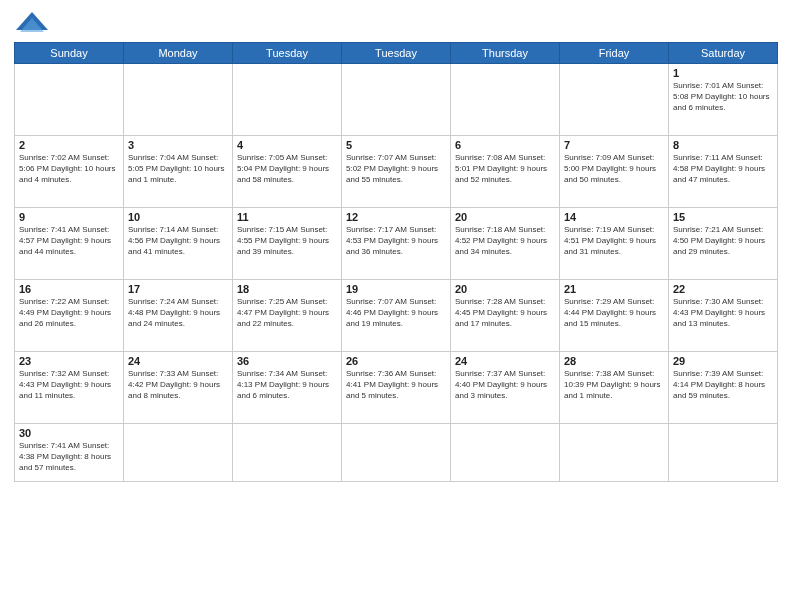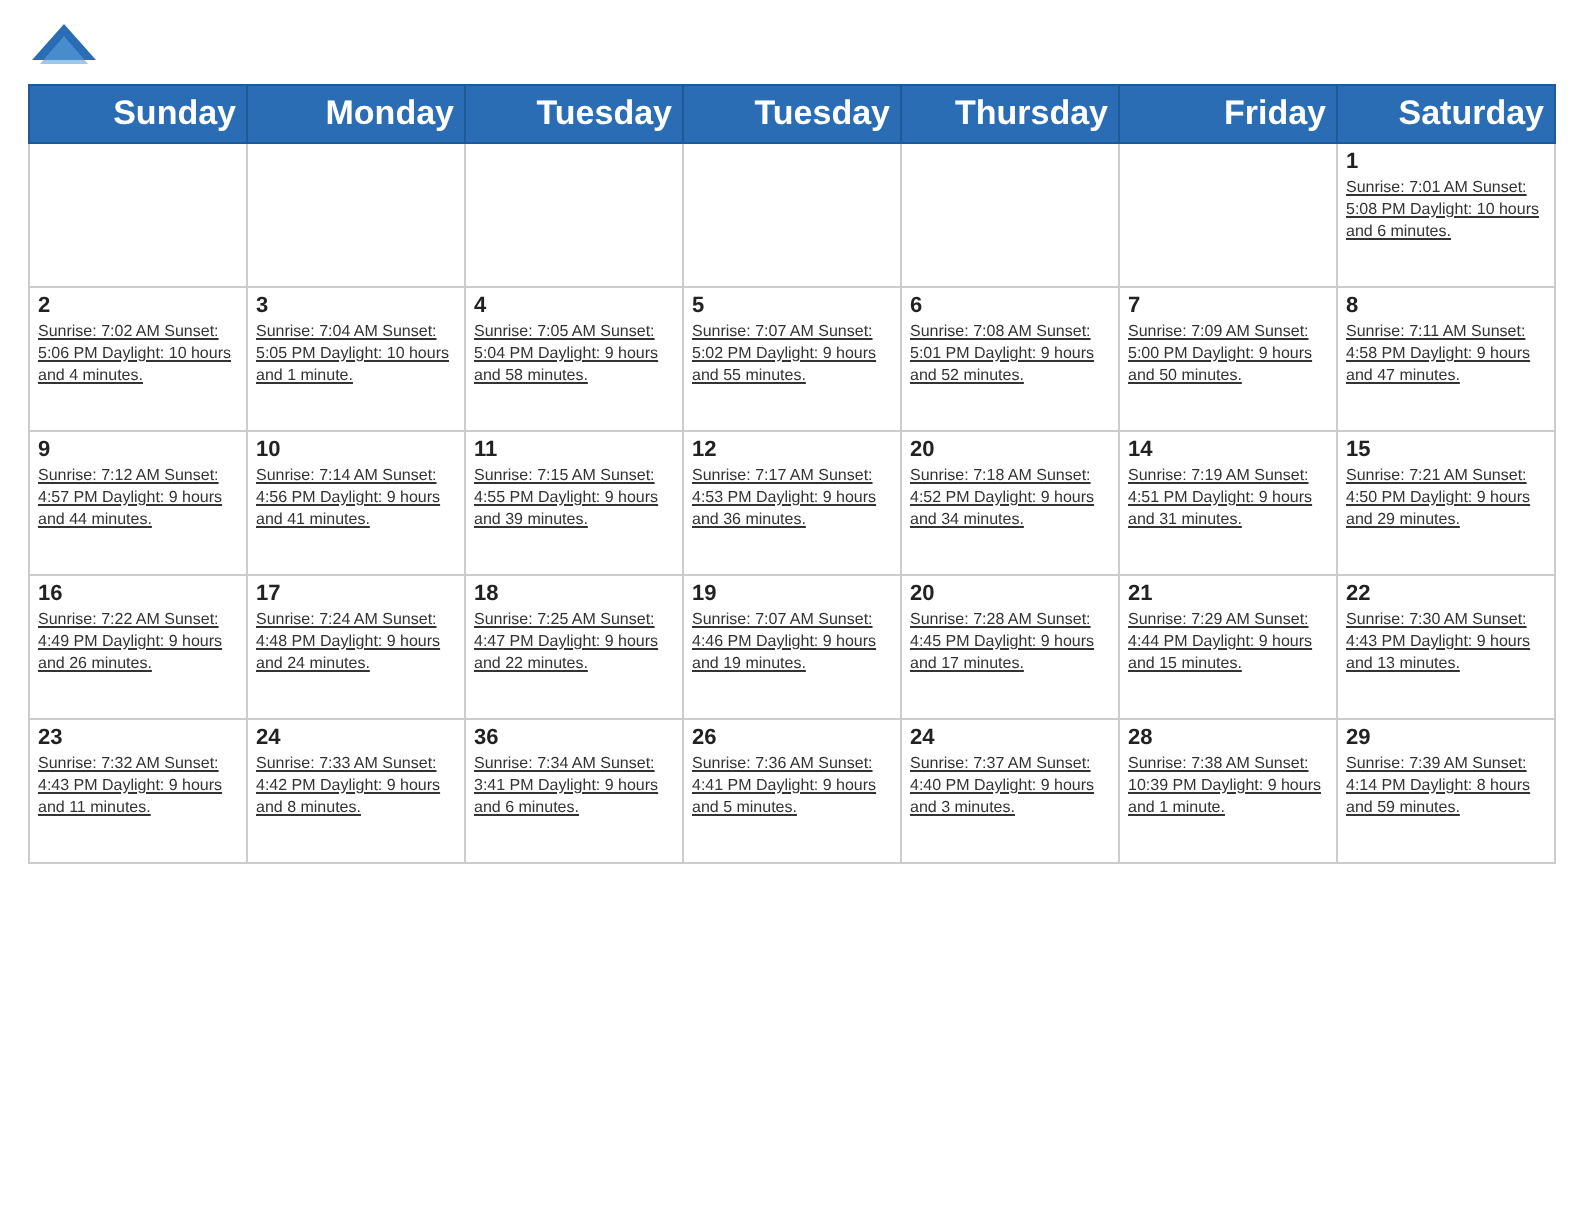--- a/index.html
+++ b/index.html
@@ -53,23 +53,23 @@
     }
     
     .calendar {
       width: 100%;
       border-collapse: collapse;
       border: 1px solid #ccc;
     }
     .calendar th {
       background: #2a6db5;
       color: #fff;
-      font-size: 17px;
-      font-weight: bold;
-      text-align: right;
+      font-size: 11px;
+      font-weight: normal;
+      text-align: center;
       padding: 4px 5px;
       border: 1px solid #1e5a9a;
     }
     .calendar td {
       width: calc(100% / 7);
       vertical-align: top;
       border: 1px solid #ccc;
       padding: 3px 4px;
       font-size: 8.5px;
       color: #333;
@@ -79,21 +79,20 @@
       font-size: 11px;
       font-weight: bold;
       color: #222;
       display: block;
       margin-bottom: 2px;
     }
     .day-info {
       font-size: 8px;
       color: #333;
       line-height: 1.35;
-      text-decoration: underline;
     }
     .empty-cell {
       background: #fff;
     }
     .last-row td {
       height: 58px;
     }
   </style>
 </head>
 <body>
@@ -191,21 +190,21 @@
             <span class="day-num">8</span>
             <div class="day-info">Sunrise: 7:11 AM
 Sunset: 4:58 PM
 Daylight: 9 hours
 and 47 minutes.</div>
           </td>
         </tr>
         <tr>
           <td>
             <span class="day-num">9</span>
-            <div class="day-info">Sunrise: 7:12 AM
+            <div class="day-info">Sunrise: 7:41 AM
 Sunset: 4:57 PM
 Daylight: 9 hours
 and 44 minutes.</div>
           </td>
           <td>
             <span class="day-num">10</span>
             <div class="day-info">Sunrise: 7:14 AM
 Sunset: 4:56 PM
 Daylight: 9 hours
 and 41 minutes.</div>
@@ -308,21 +307,21 @@
           <td>
             <span class="day-num">24</span>
             <div class="day-info">Sunrise: 7:33 AM
 Sunset: 4:42 PM
 Daylight: 9 hours
 and 8 minutes.</div>
           </td>
           <td>
             <span class="day-num">36</span>
             <div class="day-info">Sunrise: 7:34 AM
-Sunset: 3:41 PM
+Sunset: 4:13 PM
 Daylight: 9 hours
 and 6 minutes.</div>
           </td>
           <td>
             <span class="day-num">26</span>
             <div class="day-info">Sunrise: 7:36 AM
 Sunset: 4:41 PM
 Daylight: 9 hours
 and 5 minutes.</div>
           </td>
@@ -341,15 +340,30 @@
 and 1 minute.</div>
           </td>
           <td>
             <span class="day-num">29</span>
             <div class="day-info">Sunrise: 7:39 AM
 Sunset: 4:14 PM
 Daylight: 8 hours
 and 59 minutes.</div>
           </td>
         </tr>
+        <tr class="last-row">
+          <td>
+            <span class="day-num">30</span>
+            <div class="day-info">Sunrise: 7:41 AM
+Sunset: 4:38 PM
+Daylight: 8 hours
+and 57 minutes.</div>
+          </td>
+          <td class="empty-cell"></td>
+          <td class="empty-cell"></td>
+          <td class="empty-cell"></td>
+          <td class="empty-cell"></td>
+          <td class="empty-cell"></td>
+          <td class="empty-cell"></td>
+        </tr>
       </tbody>
   </table>
 </div>
 
 </body></html>

